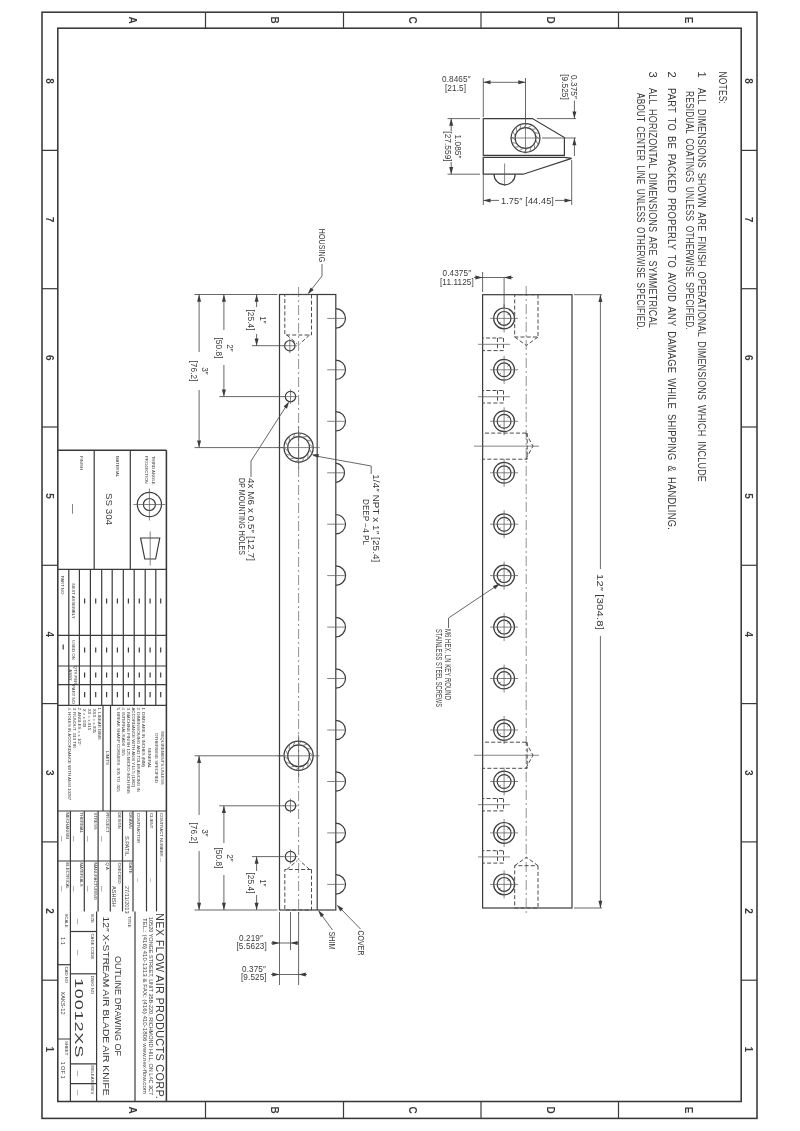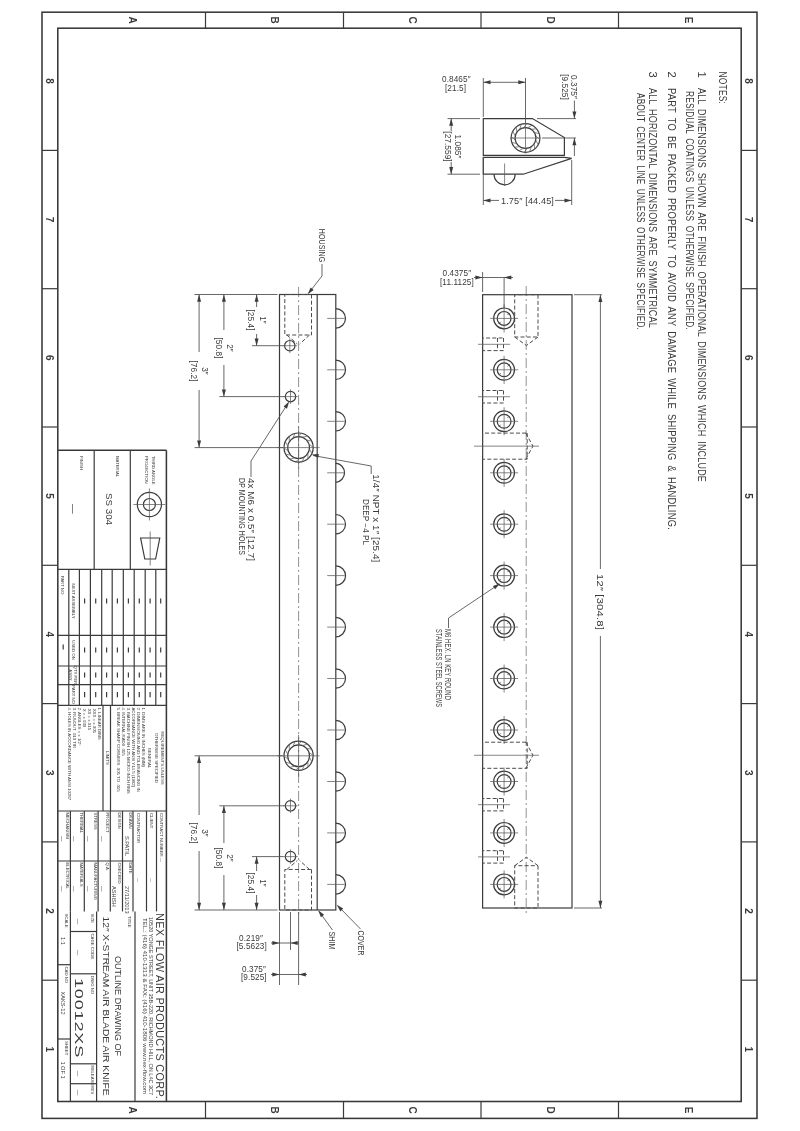--- a/index.html
+++ b/index.html
@@ -1,16 +1,16 @@
 <!DOCTYPE html>
 <html><head>
 <meta charset="utf-8">
 <style>
 html,body{margin:0;padding:0;background:#fff;}
-#page{position:relative;width:800px;height:1131px;overflow:hidden;background:#fff;}
+#page{position:relative;width:800px;height:1131px;overflow:hidden;background:#fff;border-radius:30px;}
 svg text{font-family:"Liberation Sans",sans-serif;fill:#3a3a3a;}
 .s{stroke:#3b3b3b;stroke-width:1.2;fill:none;}
 .sb{stroke:#383838;stroke-width:1.55;fill:none;}
 .sd{stroke:#4c4c4c;stroke-width:1.0;fill:none;stroke-dasharray:4 2.2;}
 .td{stroke:#4d4d4d;stroke-width:0.85;fill:none;}
 .th{stroke:#6a6a6a;stroke-width:0.8;fill:none;}
 .tc{stroke:#5c5c5c;stroke-width:0.75;fill:none;}
 .tcl{stroke:#808080;stroke-width:0.85;fill:none;stroke-dasharray:10 3 2 3;}
 .tn{font-size:11.3px;letter-spacing:0.25px;word-spacing:2.6px;}
 .tz{font-size:10px;font-weight:bold;}

